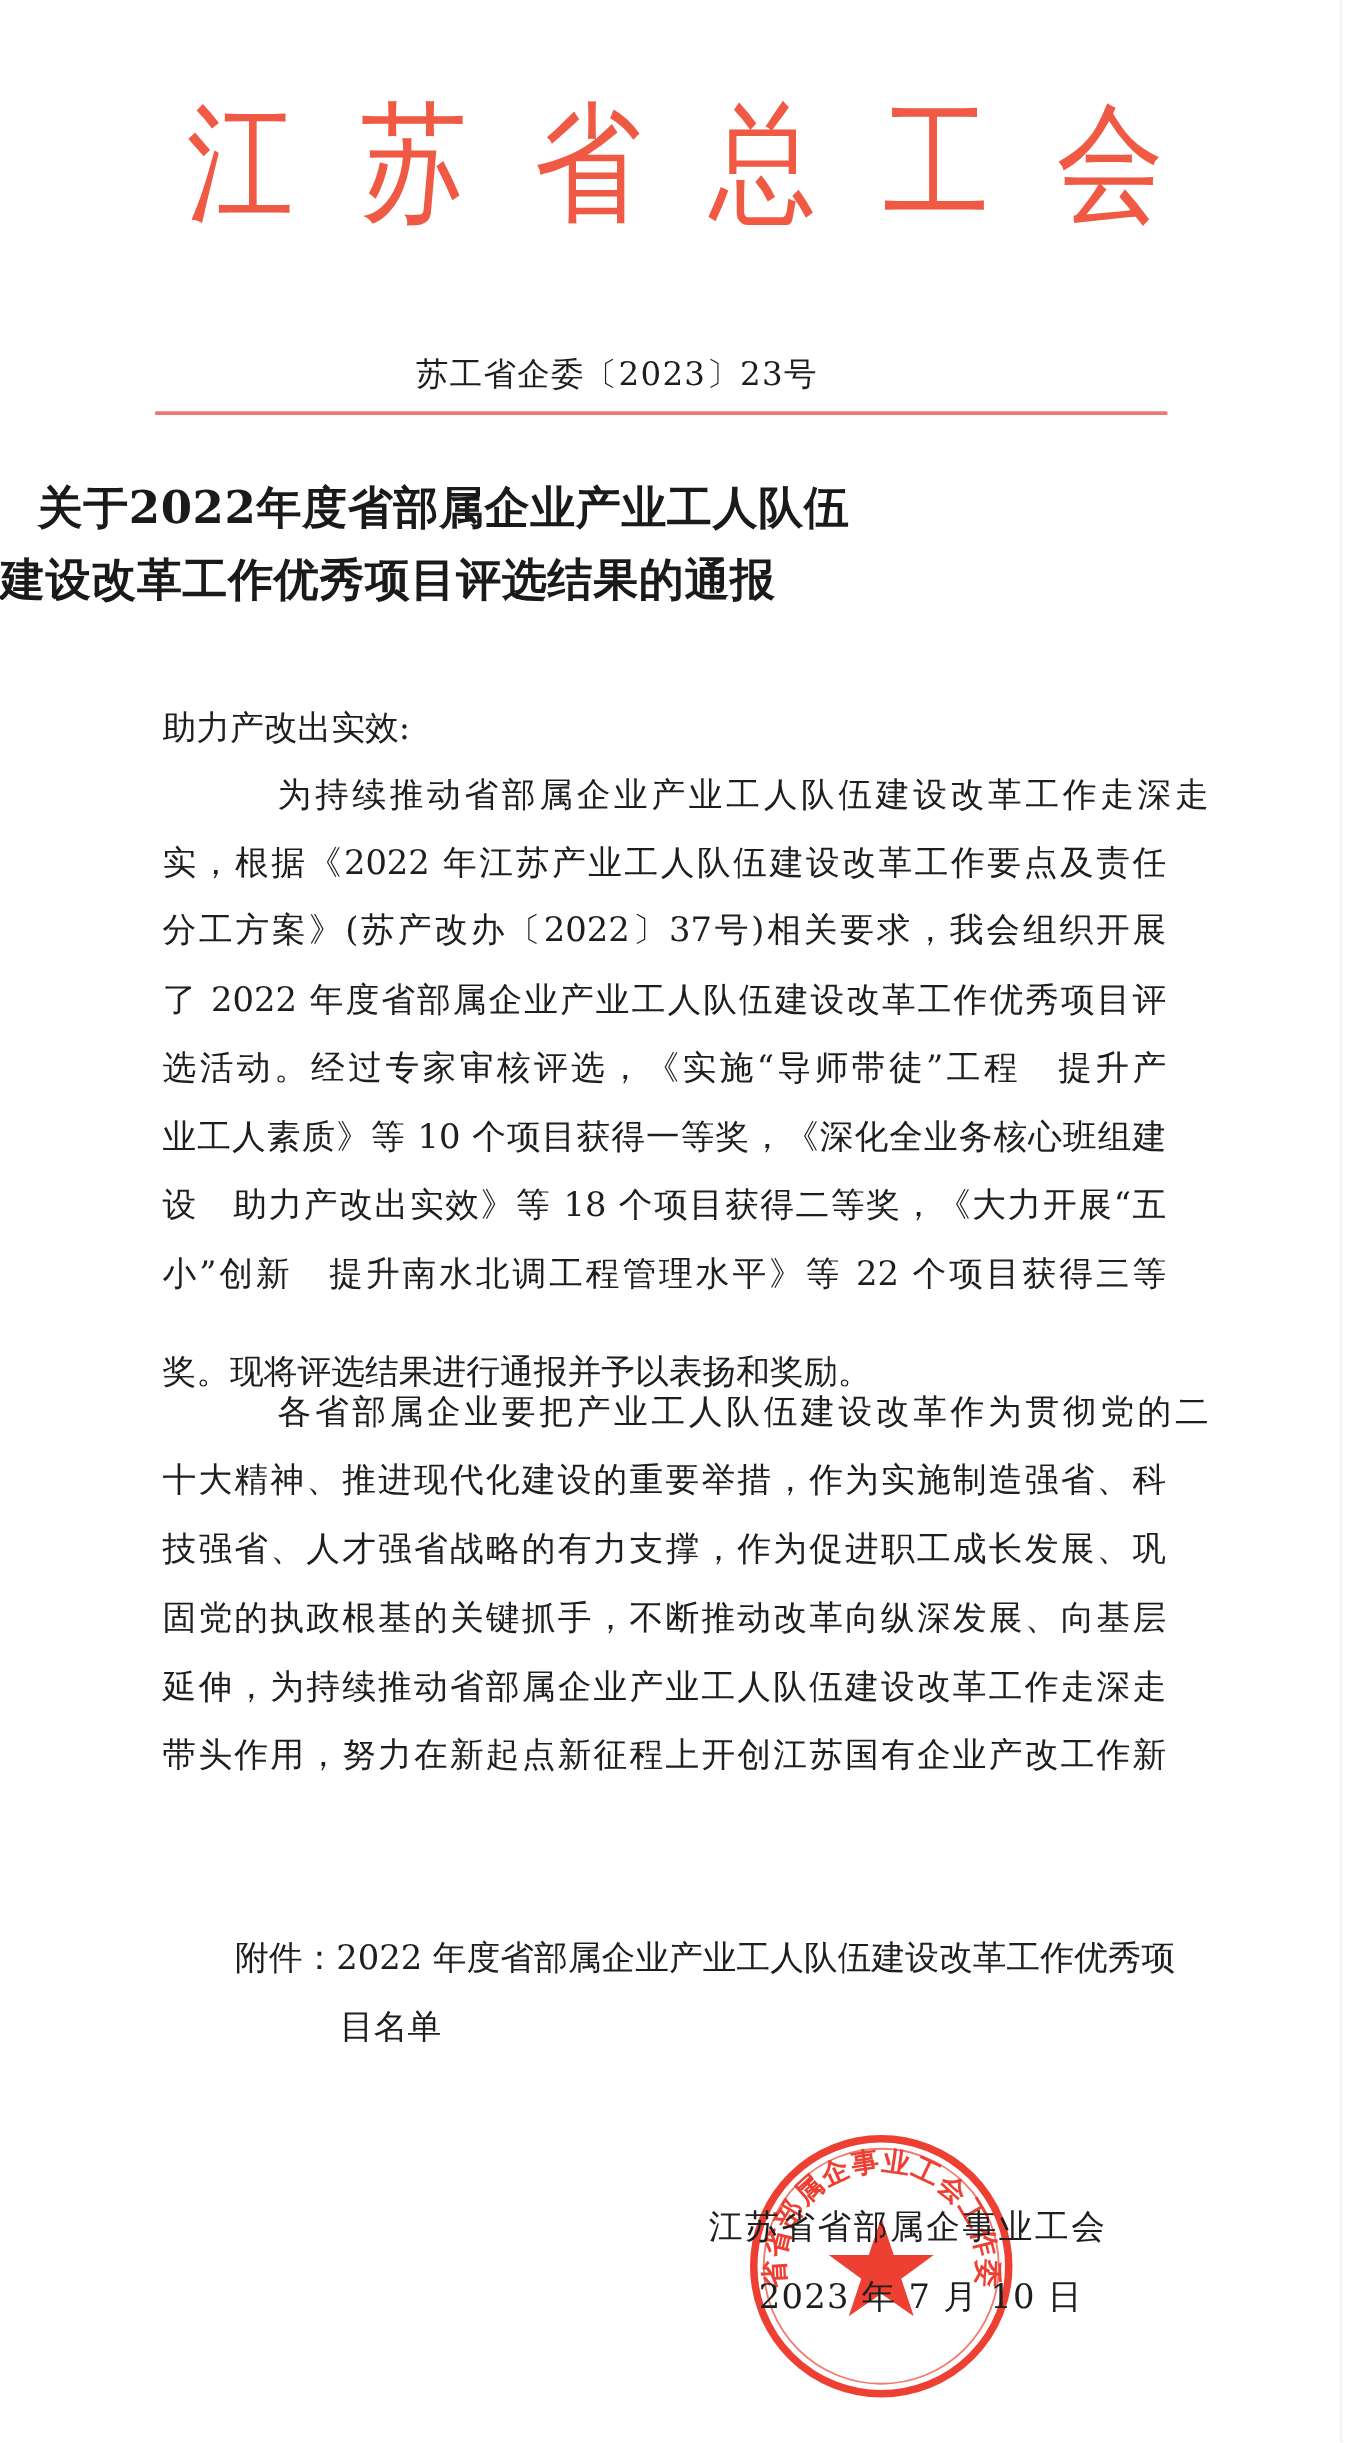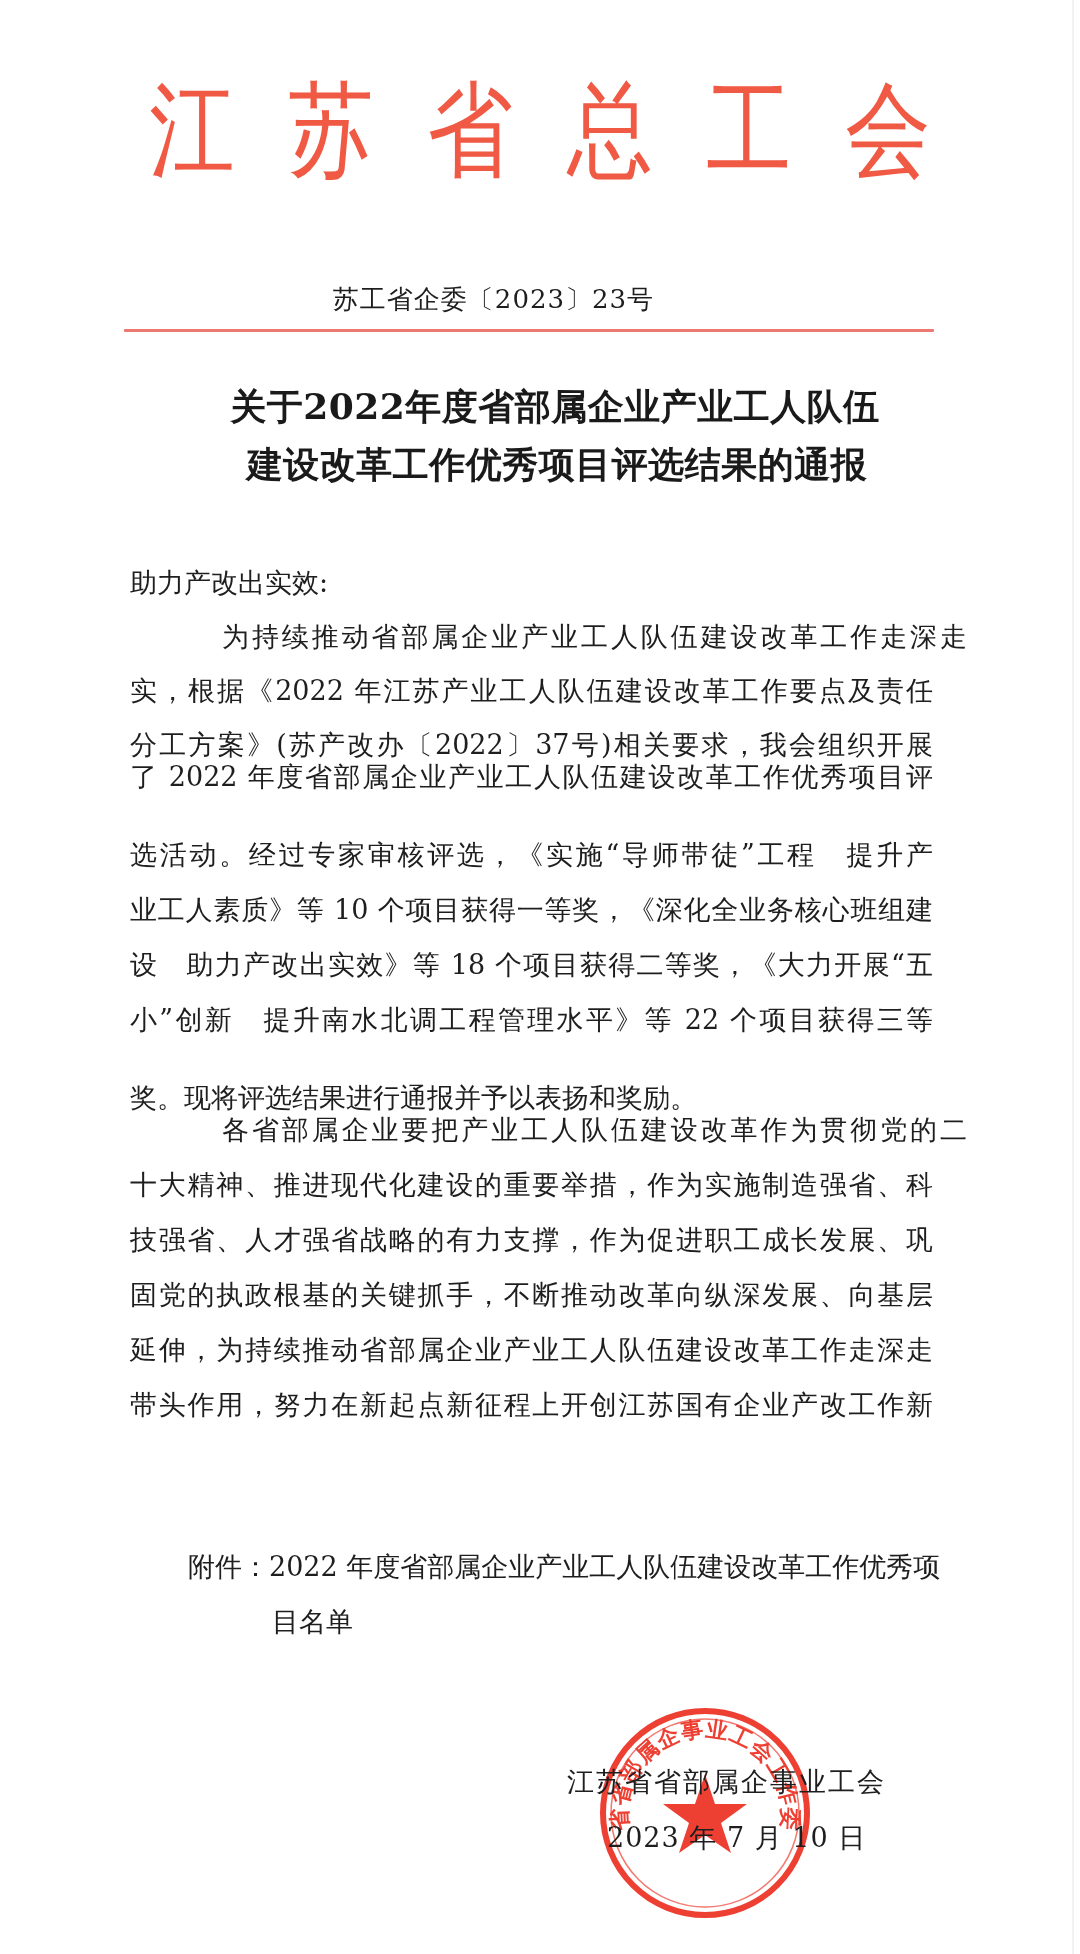--- a/index.html
+++ b/index.html
@@ -11,25 +11,25 @@
               display: flex; justify-content: space-between; align-items: center; }
   .masthead span { font-family: "DejaVu Serif", "Liberation Serif", serif; font-size: 104px;
                    color: var(--red); line-height: 1; transform: scaleX(0.82); display: inline-block; }
 
   .docno { position: absolute; top: 282px; left: 0; width: 967px; text-align: center;
            font-family: "DejaVu Serif", "Liberation Serif", serif; font-size: 26px; color: #1e1e1e;
            letter-spacing: 1px; padding-left: 20px; box-sizing: border-box; }
   .redline { position: absolute; top: 329px; left: 124px; width: 810px; height: 3px;
              background: var(--line); border-radius: 1px; }
 
-  .title { position: absolute; left: 0; width: 1080px; text-align: center;
+  .title { position: absolute; left: 0; width: 1080px; 
            font-family: "DejaVu Serif", "Liberation Serif", serif; font-weight: bold;
            font-size: 36px; color: #1a1a1a; letter-spacing: 0.5px; line-height: 1; }
   .title.l1 { top: 388px; padding-left: 30px; box-sizing: border-box; }
-  .title.l2 { top: 446px; padding-left: 34px; box-sizing: border-box; }
+  .title.l2 { top: 446px; box-sizing: border-box; }
 
   .line { position: absolute; font-family: "DejaVu Serif", "Liberation Serif", serif;
           font-size: 27px; color: #1e1e1e; line-height: 1; white-space: nowrap; }
   .body-line { left: 130px; width: 803px; text-align: justify; text-align-last: justify; }
   .body-line.first { left: 204px; width: 745px; margin-left: 18px; }
   .body-line.last { text-align-last: left; }
   .salutation { left: 130px; }
 
   .attach-1 { left: 188px; width: 745px; text-align: justify; text-align-last: justify; }
   .attach-2 { left: 272px; text-align: center; }
@@ -59,21 +59,21 @@
   <div class="redline"></div>
 
   <div class="title l1">关于2022年度省部属企业产业工人队伍</div>
   <div class="title l2">建设改革工作优秀项目评选结果的通报</div>
 
   <div class="line salutation" style="top:569px">助力产改出实效:</div>
 
   <div class="line body-line first" style="top:623px">为持续推动省部属企业产业工人队伍建设改革工作走深走</div>
   <div class="line body-line" style="top:677px">实，根据《2022 年江苏产业工人队伍建设改革工作要点及责任</div>
   <div class="line body-line" style="top:731px">分工方案》(苏产改办〔2022〕37号)相关要求，我会组织开展</div>
-  <div class="line body-line" style="top:763px">了 2022 年度省部属企业产业工人队伍建设改革工作优秀项目评</div>
+  <div class="line body-line" style="top:787px">了 2022 年度省部属企业产业工人队伍建设改革工作优秀项目评</div>
   <div class="line body-line" style="top:841px">选活动。经过专家审核评选，《实施“导师带徒”工程　提升产</div>
   <div class="line body-line" style="top:896px">业工人素质》等 10 个项目获得一等奖，《深化全业务核心班组建</div>
   <div class="line body-line" style="top:951px">设　助力产改出实效》等 18 个项目获得二等奖，《大力开展“五</div>
   <div class="line body-line" style="top:1006px">小”创新　提升南水北调工程管理水平》等 22 个项目获得三等</div>
   <div class="line body-line last" style="top:1084px">奖。现将评选结果进行通报并予以表扬和奖励。</div>
 
   <div class="line body-line first" style="top:1116px">各省部属企业要把产业工人队伍建设改革作为贯彻党的二</div>
   <div class="line body-line" style="top:1171px">十大精神、推进现代化建设的重要举措，作为实施制造强省、科</div>
   <div class="line body-line" style="top:1226px">技强省、人才强省战略的有力支撑，作为促进职工成长发展、巩</div>
   <div class="line body-line" style="top:1281px">固党的执政根基的关键抓手，不断推动改革向纵深发展、向基层</div>

